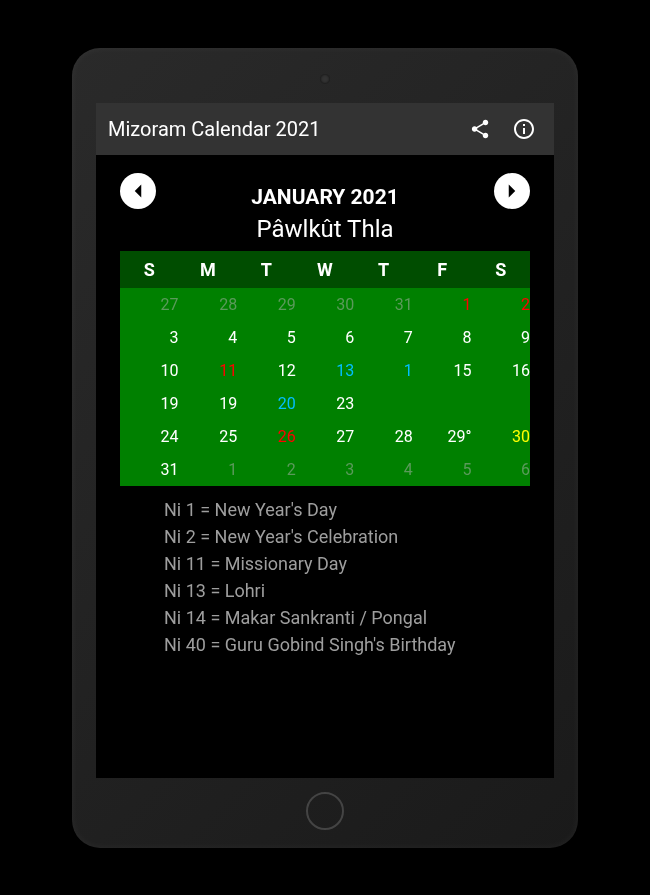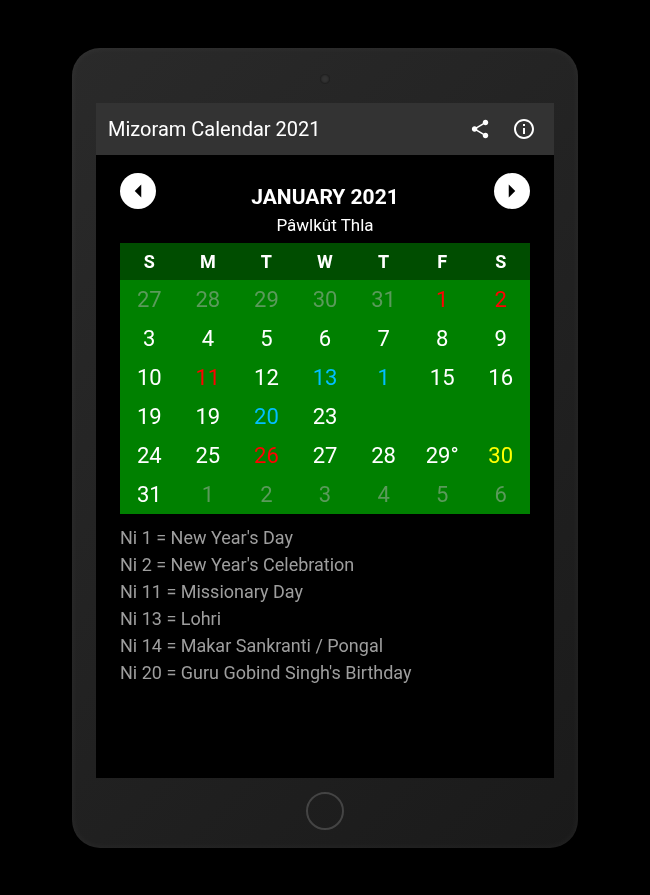--- a/index.html
+++ b/index.html
@@ -92,21 +92,21 @@
     }
     .nav-arrow svg { fill: #000; }
     .month-title {
       color: #fff;
       font-size: 21px;
       font-weight: 700;
       text-align: center;
     }
     .month-subtitle {
       color: #fff;
-      font-size: 17px;
+      font-size: 24px;
       text-align: center;
       padding: 2px 0 8px 0;
     }
     .calendar {
       margin: 0 24px;
     }
     .cal-row {
       display: grid;
       grid-template-columns: repeat(7, 1fr);
     }
@@ -117,32 +117,33 @@
       color: #fff;
       font-weight: 700;
       font-size: 18px;
       padding: 8px 0;
       text-align: center;
     }
     .cal-body .cal-row {
       background: #008000;
     }
     .cal-body .cell {
-      text-align: center;
-      font-size: 22px;
+      text-align: right;
+      font-size: 16px;
       font-weight: 400;
       padding: 7px 0;
     }
     .c-white { color: #fff; }
     .c-dim { color: #5a9a5a; }
     .c-red { color: #ff0000; font-weight: 700; }
     .c-blue { color: #00bfff; font-weight: 700; }
     .c-yellow { color: #ffff00; font-weight: 700; }
     .events {
       padding: 10px 24px 0 24px;
+      margin-left: 44px;
     }
     .event-line {
       color: #9e9e9e;
       font-size: 18px;
       line-height: 1.5;
       white-space: nowrap;
       overflow: hidden;
     }
   </style>
 </head>
@@ -245,18 +246,18 @@
           </div>
         </div>
     </div>
 
     <div class="events" id="events">
         <div class="event-line">Ni 1 = New Year's Day</div>
         <div class="event-line">Ni 2 = New Year's Celebration</div>
         <div class="event-line">Ni 11 = Missionary Day</div>
         <div class="event-line">Ni 13 = Lohri</div>
         <div class="event-line">Ni 14 = Makar Sankranti / Pongal</div>
-        <div class="event-line">Ni 20 = Guru Gobind Singh's Birthday</div>
+        <div class="event-line">Ni 40 = Guru Gobind Singh's Birthday</div>
       </div>
 
   </div>
   <div class="home-button"></div>
 </div>
 
 </body></html>

